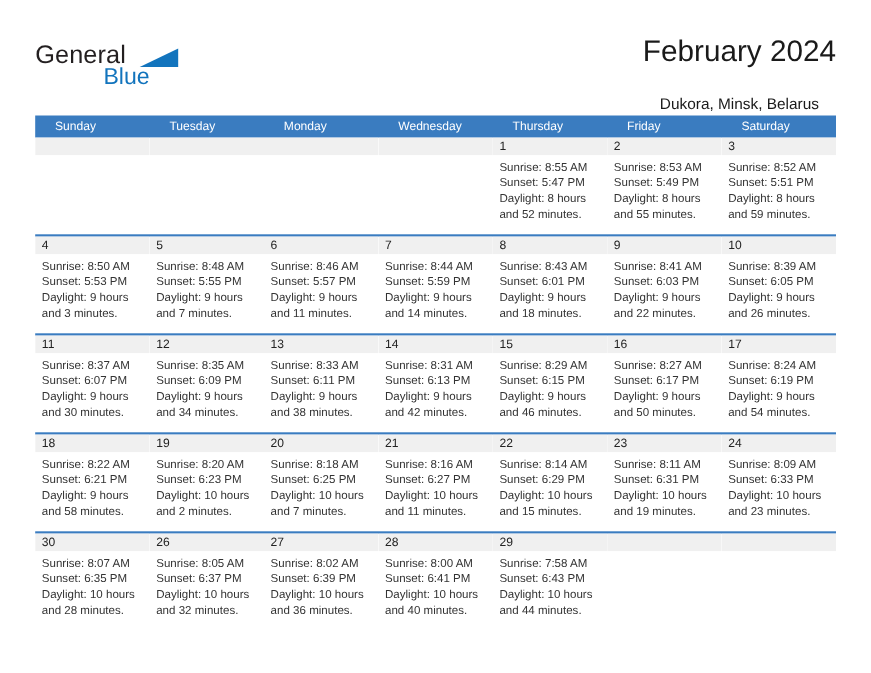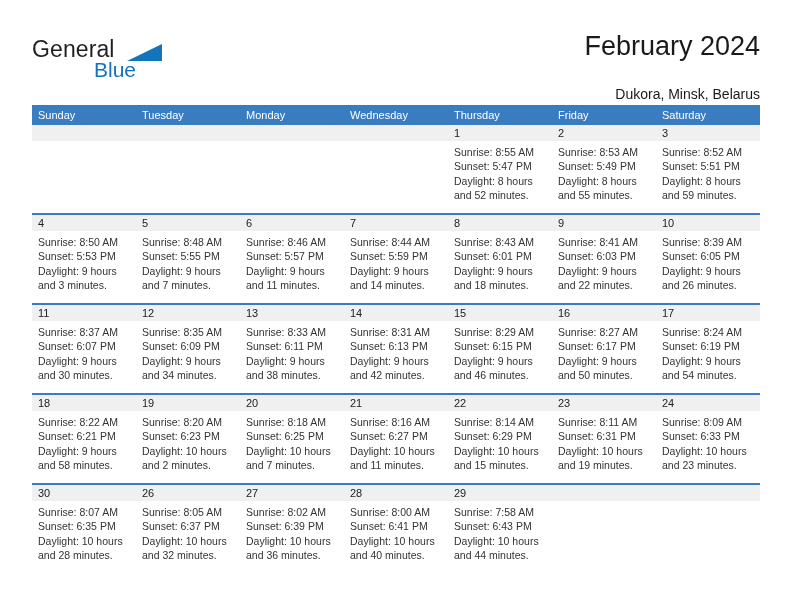--- a/index.html
+++ b/index.html
@@ -64,21 +64,21 @@
     height: 0;
     border-style: solid;
     border-width: 0 0 17px 35px;
     border-color: transparent transparent #1274bd transparent;
   }
 
   .title-block {
     position: absolute;
     right: 0;
     top: 0;
-    text-align: right;
+    text-align: center;
   }
   .cal-title {
     font-size: 27px;
     color: #1a1a1a;
     line-height: 32px;
     white-space: nowrap;
     font-family: "Liberation Sans", sans-serif;
   }
   .cal-subtitle {
     font-size: 14px;
@@ -100,21 +100,21 @@
   .weekday-row {
     display: flex;
     background: #3a7cc0;
     height: 20px;
   }
   .weekday-cell {
     flex: 1 1 0;
     color: #ffffff;
     font-size: 11px;
     line-height: 20px;
-    padding-left: 6px;
+    padding-left: 18px;
     box-sizing: border-box;
     white-space: nowrap;
     overflow: hidden;
   }
 
   .week-row {
     display: flex;
     height: 90px;
     border-bottom: 2px solid #3a7cc0;
     box-sizing: border-box;

